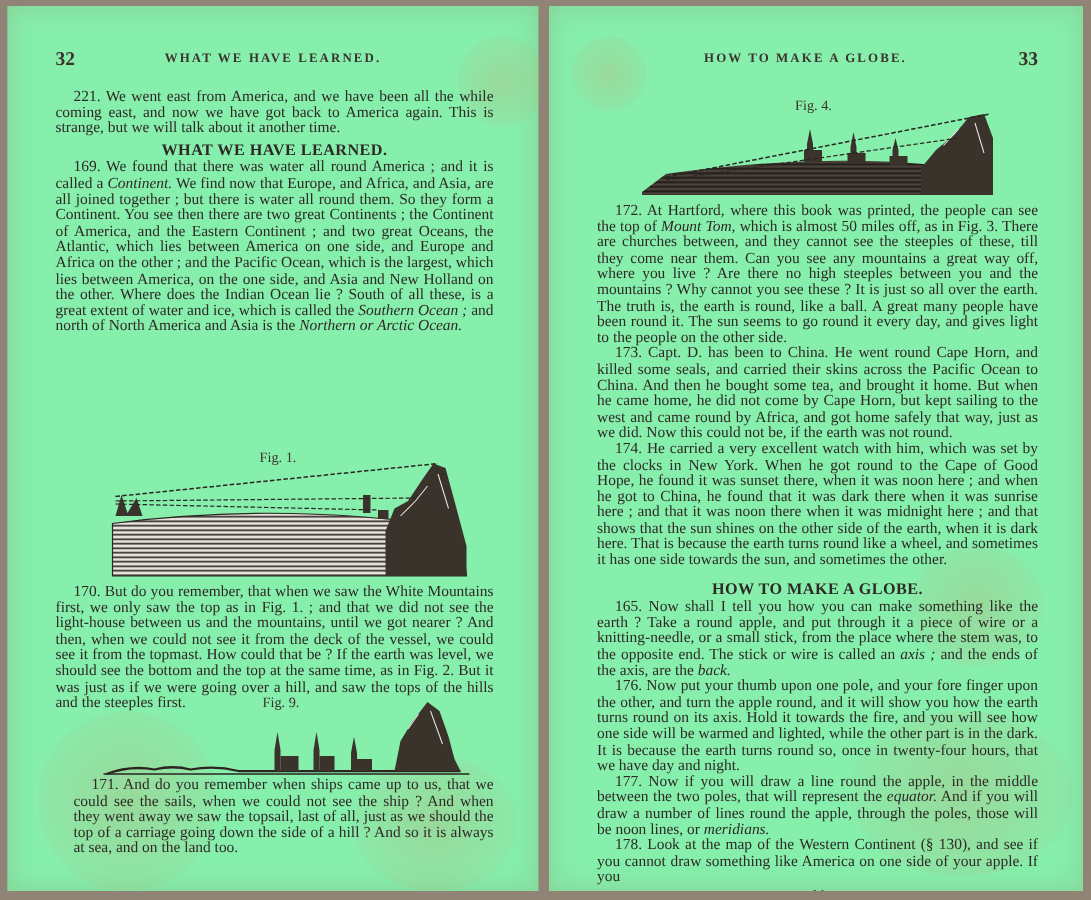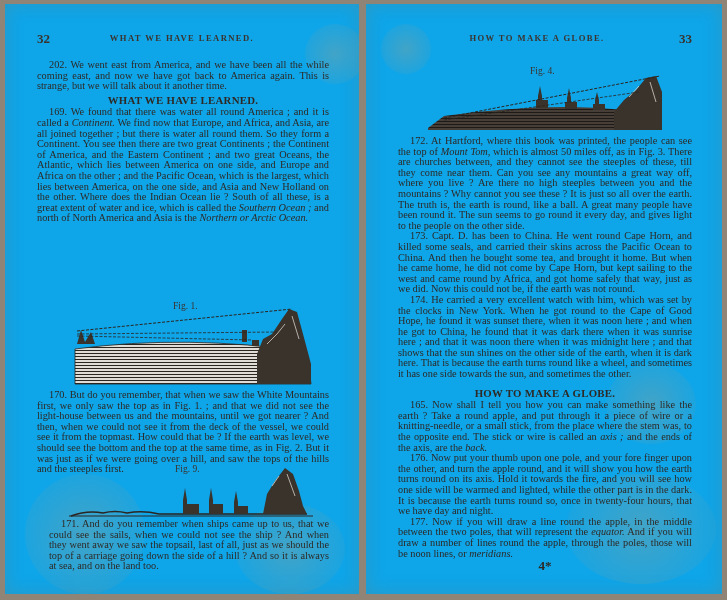--- a/index.html
+++ b/index.html
@@ -5,21 +5,21 @@
     html, body { margin: 0; padding: 0; }
     body {
       width: 727px; height: 600px; overflow: hidden;
       background: #8f8475;
       font-family: "DejaVu Serif", "Liberation Serif", serif;
       color: #2b2622;
       position: relative;
     }
     .page {
       position: absolute; top: 4px; bottom: 6px;
-      background: #0ea5e9;
+      background: #86efac;
       box-shadow: inset 0 0 18px rgba(140,115,80,0.25);
       overflow: hidden;
     }
     .page.left { left: 5px; width: 354px; }
     .page.right { left: 366px; width: 356px; text-decoration: underline; }
     .stain {
       position: absolute; border-radius: 50%;
       background: radial-gradient(circle, rgba(200,160,110,0.28), rgba(200,160,110,0));
       pointer-events: none;
     }
@@ -59,21 +59,21 @@
 
 <div class="page left">
   <div class="stain" style="left:300px;top:20px;width:60px;height:60px;"></div>
   <div class="stain" style="left:20px;top:470px;width:120px;height:120px;"></div>
   <div class="stain" style="left:230px;top:500px;width:110px;height:90px;"></div>
 
   <div class="folio">32</div>
   <div class="running-head">WHAT WE HAVE LEARNED.</div>
 
   <div class="text" style="top:56px;">
-    <p>202.  We went east from America, and we have been all the while coming east, and now we have got back to America again.  This is strange, but we will talk about it another time.</p>
+    <p>221.  We went east from America, and we have been all the while coming east, and now we have got back to America again.  This is strange, but we will talk about it another time.</p>
     <div class="section-head">WHAT WE HAVE LEARNED.</div>
     <p><span>169.  We found that there was water all round America ; and it is called a </span><em>Continent.</em><span>  We find now that Europe, and Africa, and Asia, are all joined together ; but there is water all round them.  So they form a Continent.  You see then there are two great Continents ; the Continent of America, and the Eastern Continent ; and two great Oceans, the Atlantic, which lies between America on one side, and Europe and Africa on the other ; and the Pacific Ocean, which is the largest, which lies between America, on the one side, and Asia and New Holland on the other.  Where does the Indian Ocean lie ?  South of all these, is a great extent of water and ice, which is called the </span><em>Southern Ocean ;</em><span> and north of North America and Asia is the </span><em>Northern or Arctic Ocean.</em></p>
   </div>
 
   <div class="fig-label" style="left:168px;top:297px;">Fig. 1.</div>
   <svg class="fig" style="left:62px;top:300px;" width="250" height="82" viewBox="0 0 250 82">
     <defs>
       <pattern id="hatch1" width="4" height="3" patternUnits="userSpaceOnUse">
         <rect width="4" height="3" fill="#e9e6df"></rect>
         <line x1="0" y1="1.5" x2="4" y2="1.5" stroke="#2a2520" stroke-width="1.1"></line>
@@ -147,15 +147,16 @@
   </svg>
 
   <div class="text" style="top:132px;">
     <p><span>172.  At Hartford, where this book was printed, the people can see the top of </span><em>Mount Tom,</em><span> which is almost 50 miles off, as in Fig. 3.  There are churches between, and they cannot see the steeples of these, till they come near them.  Can you see any mountains a great way off, where you live ?  Are there no high steeples between you and the mountains ?  Why cannot you see these ?  It is just so all over the earth.  The truth is, the earth is round, like a ball.  A great many people have been round it.  The sun seems to go round it every day, and gives light to the people on the other side.</span></p>
     <p>173.  Capt. D. has been to China.  He went round Cape Horn, and killed some seals, and carried their skins across the Pacific Ocean to China.  And then he bought some tea, and brought it home.  But when he came home, he did not come by Cape Horn, but kept sailing to the west and came round by Africa, and got home safely that way, just as we did.  Now this could not be, if the earth was not round.</p>
     <p>174.  He carried a very excellent watch with him, which was set by the clocks in New York.  When he got round to the Cape of Good Hope, he found it was sunset there, when it was noon here ; and when he got to China, he found that it was dark there when it was sunrise here ; and that it was noon there when it was midnight here ; and that shows that the sun shines on the other side of the earth, when it is dark here.  That is because the earth turns round like a wheel, and sometimes it has one side towards the sun, and sometimes the other.</p>
     <div class="section-head" style="margin-top:8px;">HOW TO MAKE A GLOBE.</div>
     <p><span>165.  Now shall I tell you how you can make something like the earth ?  Take a round apple, and put through it a piece of wire or a knitting-needle, or a small stick, from the place where the stem was, to the opposite end.  The stick or wire is called an </span><em>axis ;</em><span> and the ends of the axis, are the </span><em>back.</em></p>
     <p>176.  Now put your thumb upon one pole, and your fore finger upon the other, and turn the apple round, and it will show you how the earth turns round on its axis.  Hold it towards the fire, and you will see how one side will be warmed and lighted, while the other part is in the dark.  It is because the earth turns round so, once in twenty-four hours, that we have day and night.</p>
     <p><span>177.  Now if you will draw a line round the apple, in the middle between the two poles, that will represent the </span><em>equator.</em><span>  And if you will draw a number of lines round the apple, through the poles, those will be noon lines, or </span><em>meridians.</em></p>
+    <p>178.  Look at the map of the Western Continent (§ 130), and see if you cannot draw something like America on one side of your apple.  If you</p>
     <div style="text-align:center;font-weight:bold;font-size:13px;margin-top:2px;">4*</div>
   </div>
 </div>
 
 </body></html>

